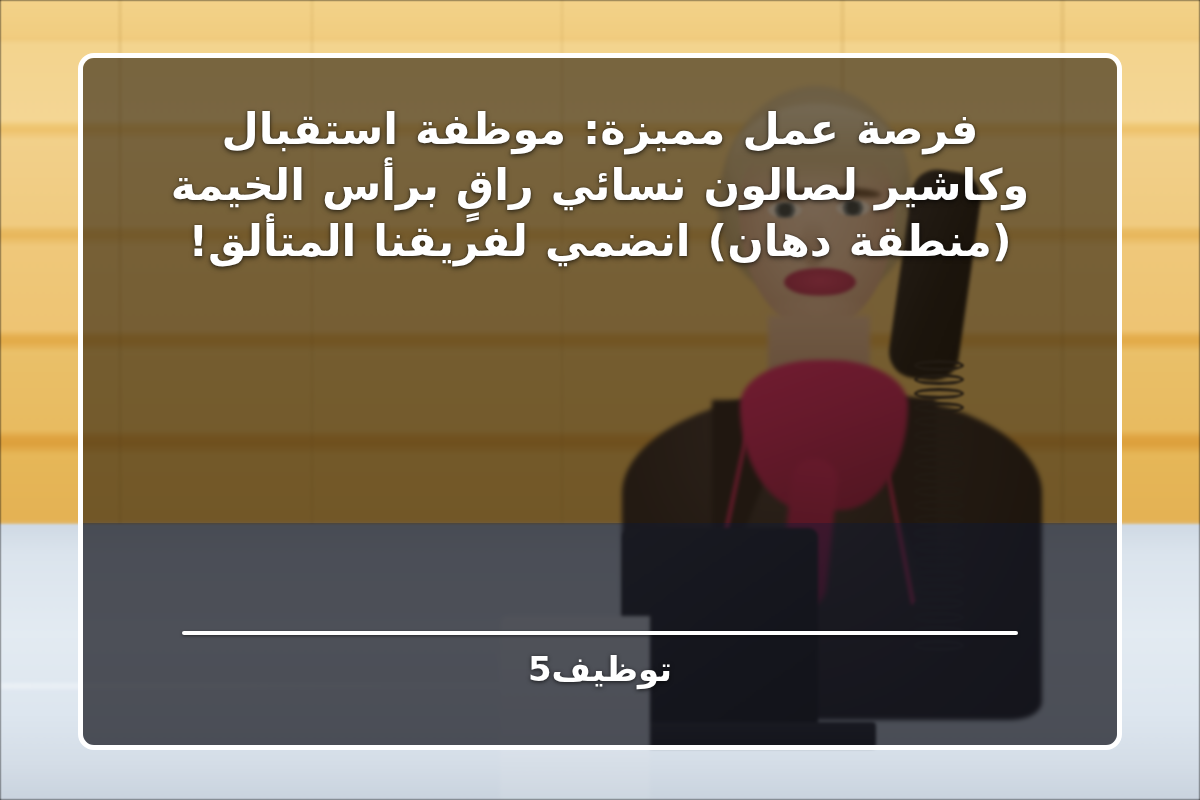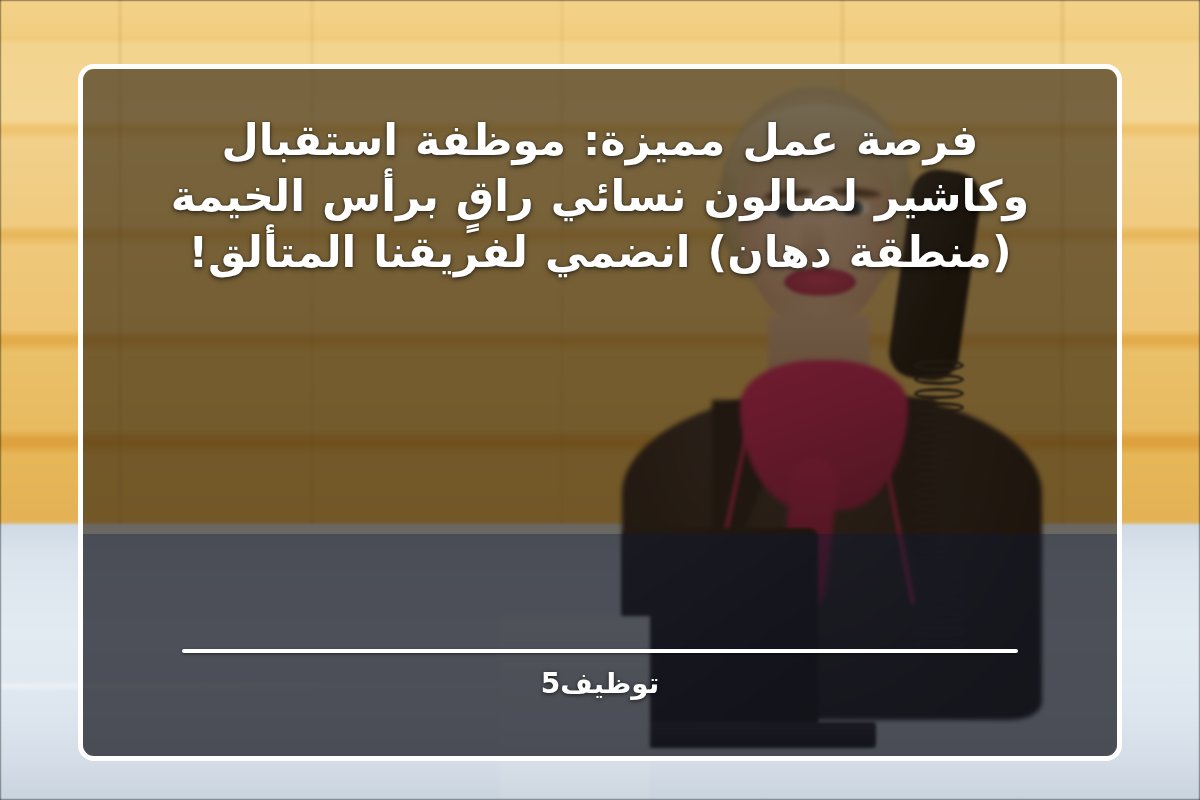--- a/index.html
+++ b/index.html
@@ -194,21 +194,21 @@
     background:linear-gradient(180deg,#eef2f6 0%,#dfe6ee 60%,#cdd6e0 100%);
     border-radius:8px 0 0 0; filter:blur(1.6px);
   }
 
   
   .photo { filter:blur(1.2px); }
 
   
   .overlay {
     position:absolute;
-    left:78px; top:64px;
+    left:78px; top:53px;
     width:1044px; height:697px;
     border:5px solid #ffffff;
     border-radius:16px;
     overflow:hidden;
   }
   .overlay-top {
     position:absolute; left:0; top:0; right:0; height:465px;
     background:rgba(38,26,10,.60);
   }
   .overlay-bottom {
@@ -252,21 +252,21 @@
     flex-direction:row;
     align-items:baseline;
     justify-content:center;
     gap:26px;
     direction:rtl;
     padding-bottom:36px;
     color:#ffffff;
     text-shadow:0 1px 4px rgba(0,0,0,.7);
   }
   .brand {
-    font-size:28px;
+    font-size:34px;
     font-weight:bold;
     white-space:nowrap;
     letter-spacing:0;
   }
   .tagline {
     font-size:23px;
     font-weight:bold;
     white-space:nowrap;
   }
 </style>

